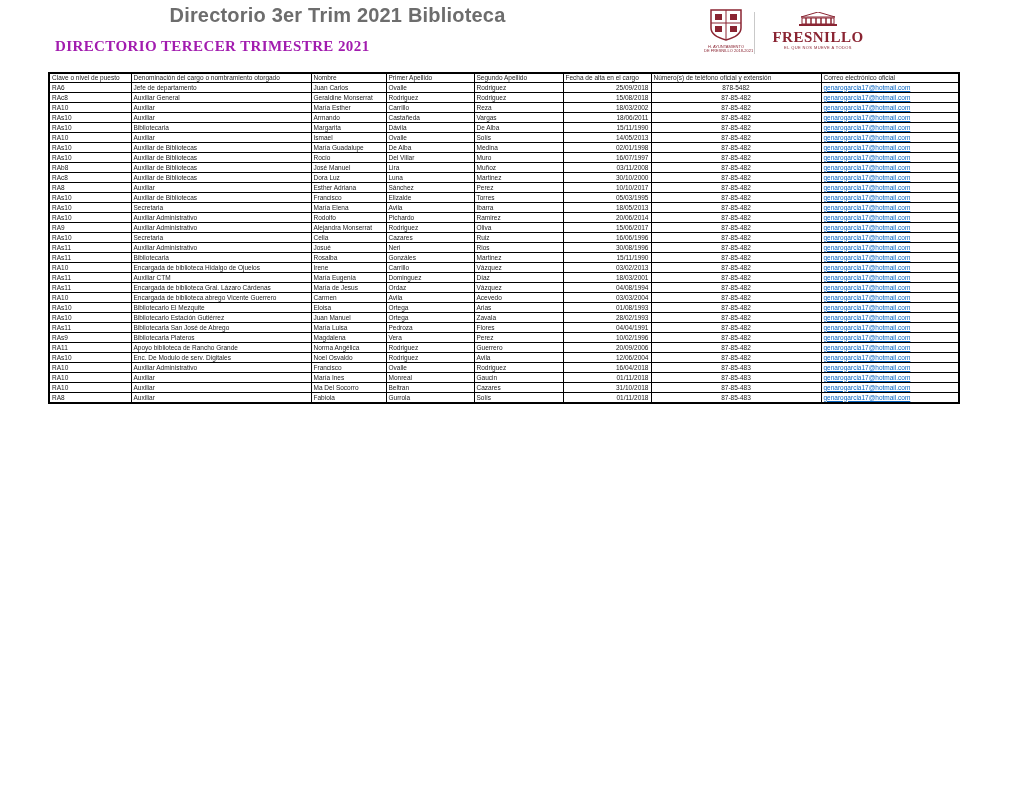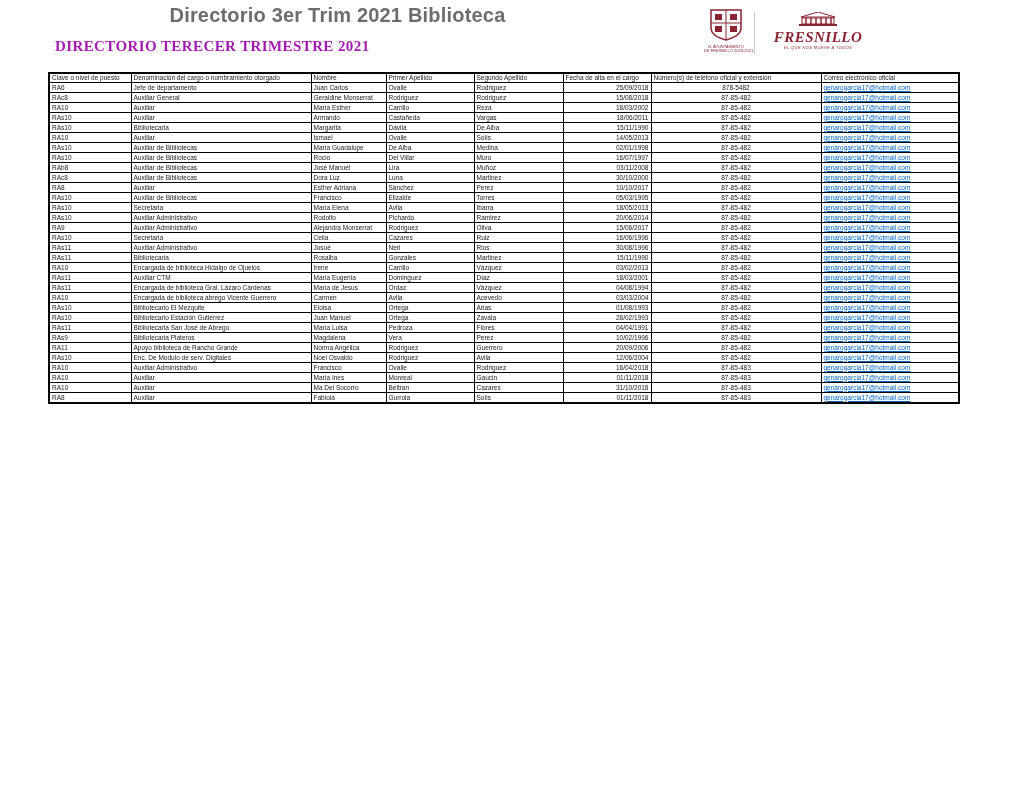--- a/index.html
+++ b/index.html
@@ -15,21 +15,21 @@
   }
   .doc-subtitle {
     position:absolute; left:55px; top:38px;
     font-family:"Liberation Serif", serif; font-weight:bold;
     font-size:15px; color:#a21caf; letter-spacing:0.4px;
   }
   .logo-block { position:absolute; top:6px; left:698px; width:180px; height:52px; }
   .crest { position:absolute; left:6px; top:3px; width:44px; text-align:center; }
   .crest-caption { font-size:4px; line-height:4px; color:#8a2432; white-space:nowrap; }
   .logo-divider { position:absolute; left:56px; top:6px; width:1px; height:42px; background:#c9c9c9; }
-  .fresnillo { position:absolute; left:62px; top:6px; width:116px; text-align:center;font-style:italic; }
+  .fresnillo { position:absolute; left:62px; top:6px; width:116px; text-align:center; }
   .fresnillo-word {
     font-family:"Liberation Serif", serif; color:#8a2432; font-size:15px;
     font-weight:bold; letter-spacing:0.5px; line-height:15px; white-space:nowrap;
   }
   .fresnillo-tagline { font-size:4px; line-height:5px; color:#8a2432; letter-spacing:0.4px; white-space:nowrap; }
 
   table.directory {
     position:absolute; left:48px; top:72px; width:910px;
     border-collapse:collapse; table-layout:fixed;
     border:2px solid #000;

